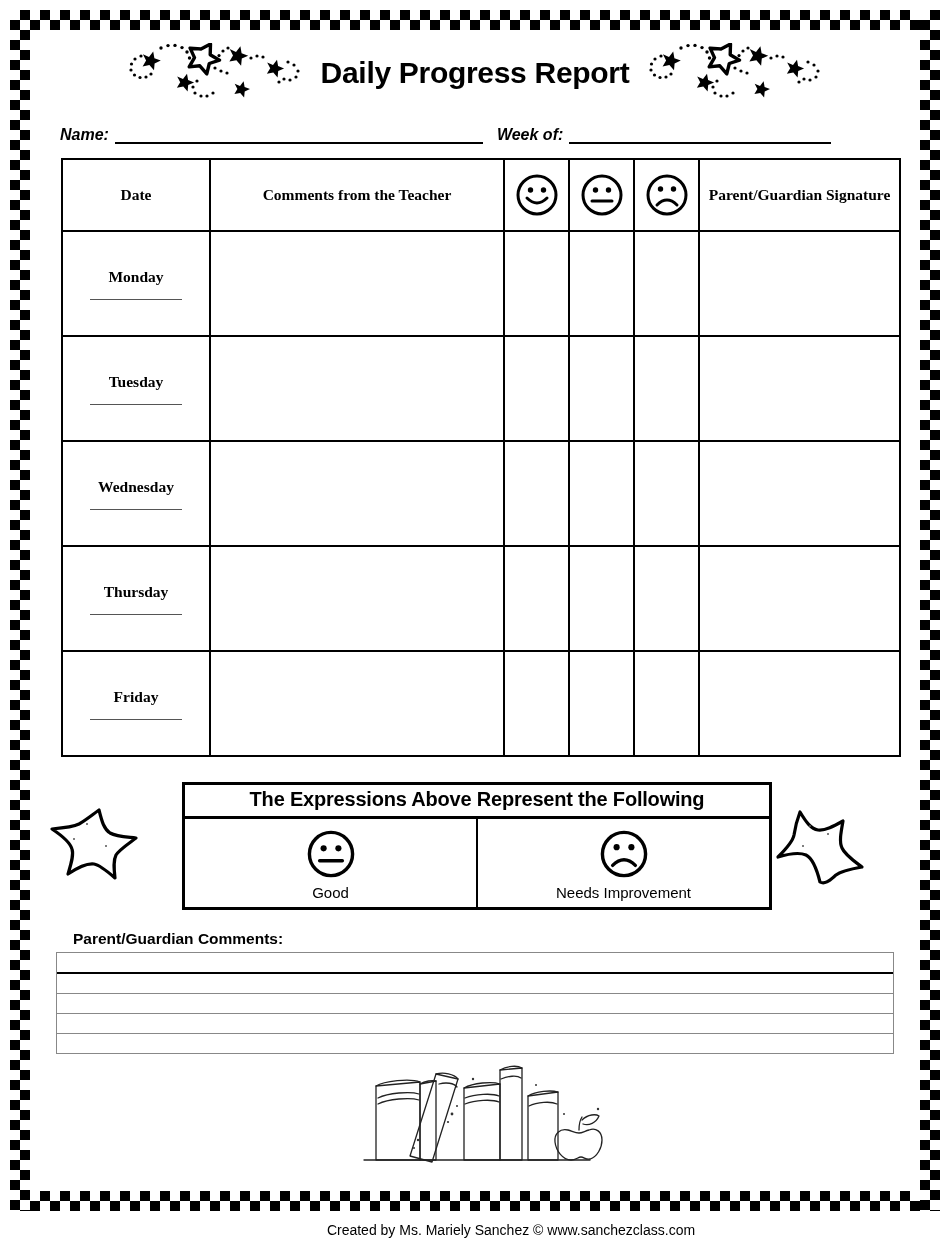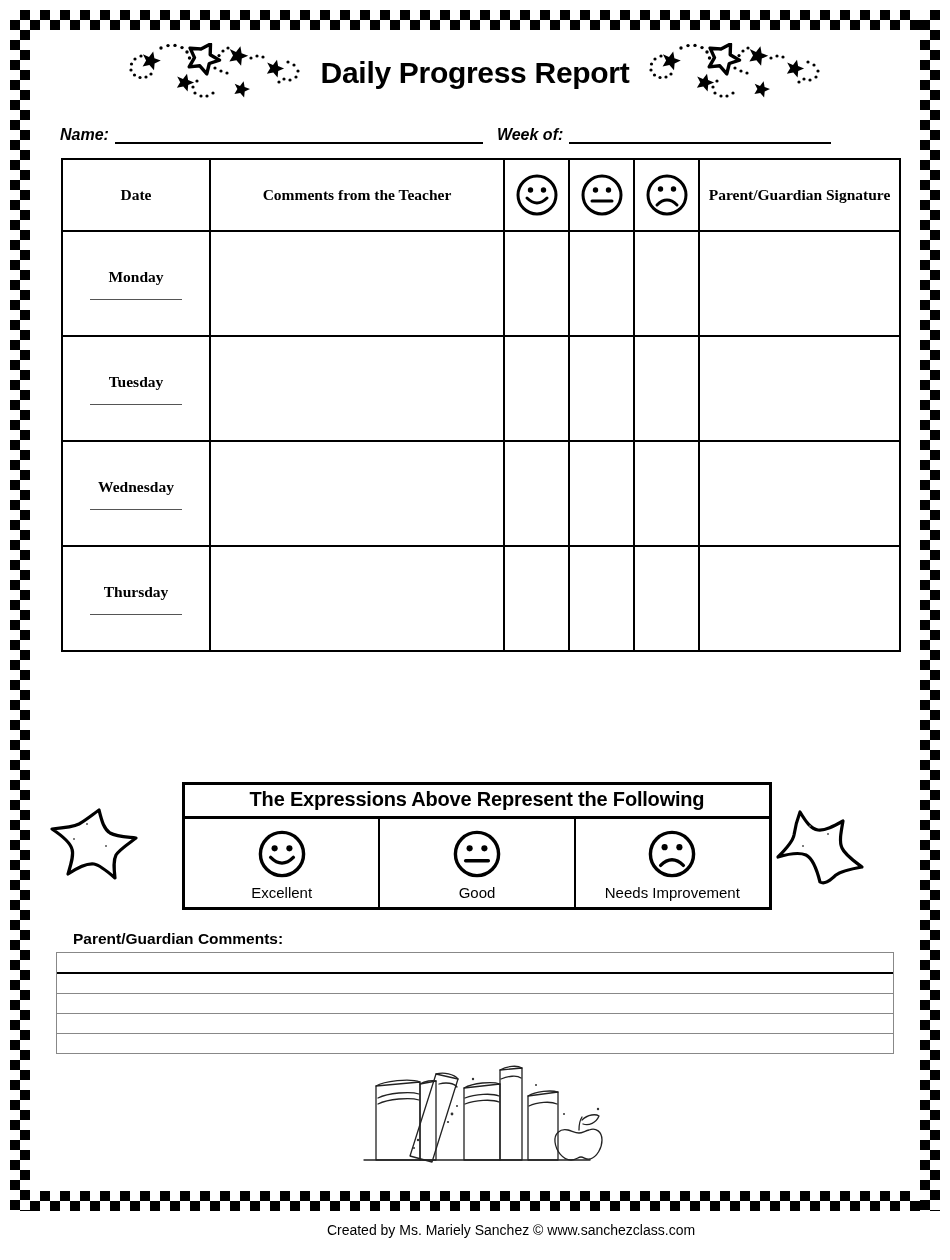--- a/index.html
+++ b/index.html
@@ -420,48 +420,48 @@
           <td class="day-cell">
             <span class="day-name">Thursday</span>
             <span class="day-rule"></span>
           </td>
           <td></td>
           <td></td>
           <td></td>
           <td></td>
           <td></td>
         </tr>
+        <tr>
+          <td class="day-cell">
+            <span class="day-name">Friday</span>
+            <span class="day-rule"></span>
+          </td>
+          <td></td>
+          <td></td>
+          <td></td>
+          <td></td>
+          <td></td>
+        </tr>
       </tbody>
     </table>
 
     <div id="legend-area">
 
       <span class="side-star" id="star-left">
         <svg width="98" height="78" viewBox="0 0 98 78">
           <path d="M55 4 C58 16 60 23 66 27 C73 31 84 31 92 32 C84 38 75 44 72 49 C69 55 70 63 71 72 C63 65 56 59 50 58 C43 57 33 62 24 68 C27 58 30 49 28 43 C26 36 17 29 8 23 C19 22 29 21 35 18 C42 14 48 9 55 4 Z" fill="none" stroke="#000" stroke-width="3.2" stroke-linejoin="round"></path>
           <circle cx="43" cy="18" r="1" fill="#555"></circle>
           <circle cx="62" cy="40" r="1" fill="#555"></circle>
           <circle cx="30" cy="33" r="1" fill="#555"></circle>
         </svg>
       </span>
 
       <div id="legend-box">
         <div id="legend-title">The Expressions Above Represent the Following</div>
         <div id="legend-cells">
-          <div class="legend-cell">
-            <span>
-              <svg class="face" width="50" height="50" viewBox="0 0 44 44">
-                <circle cx="22" cy="22" r="19" fill="none" stroke="#000" stroke-width="3"></circle>
-                <circle cx="15.5" cy="17" r="2.7" fill="#000"></circle>
-                <circle cx="28.5" cy="17" r="2.7" fill="#000"></circle>
-                <path d="M12 25 Q22 35 32 25" fill="none" stroke="#000" stroke-width="3" stroke-linecap="round"></path>
-              </svg>
-            </span>
-            <span class="legend-label">Excellent</span>
-          </div>
           <div class="legend-cell">
             <span>
               <svg class="face" width="50" height="50" viewBox="0 0 44 44">
                 <circle cx="22" cy="22" r="19" fill="none" stroke="#000" stroke-width="3"></circle>
                 <circle cx="15.5" cy="17" r="2.7" fill="#000"></circle>
                 <circle cx="28.5" cy="17" r="2.7" fill="#000"></circle>
                 <line x1="12" y1="28" x2="32" y2="28" stroke="#000" stroke-width="3" stroke-linecap="round"></line>
               </svg>
             </span>
             <span class="legend-label">Good</span>

